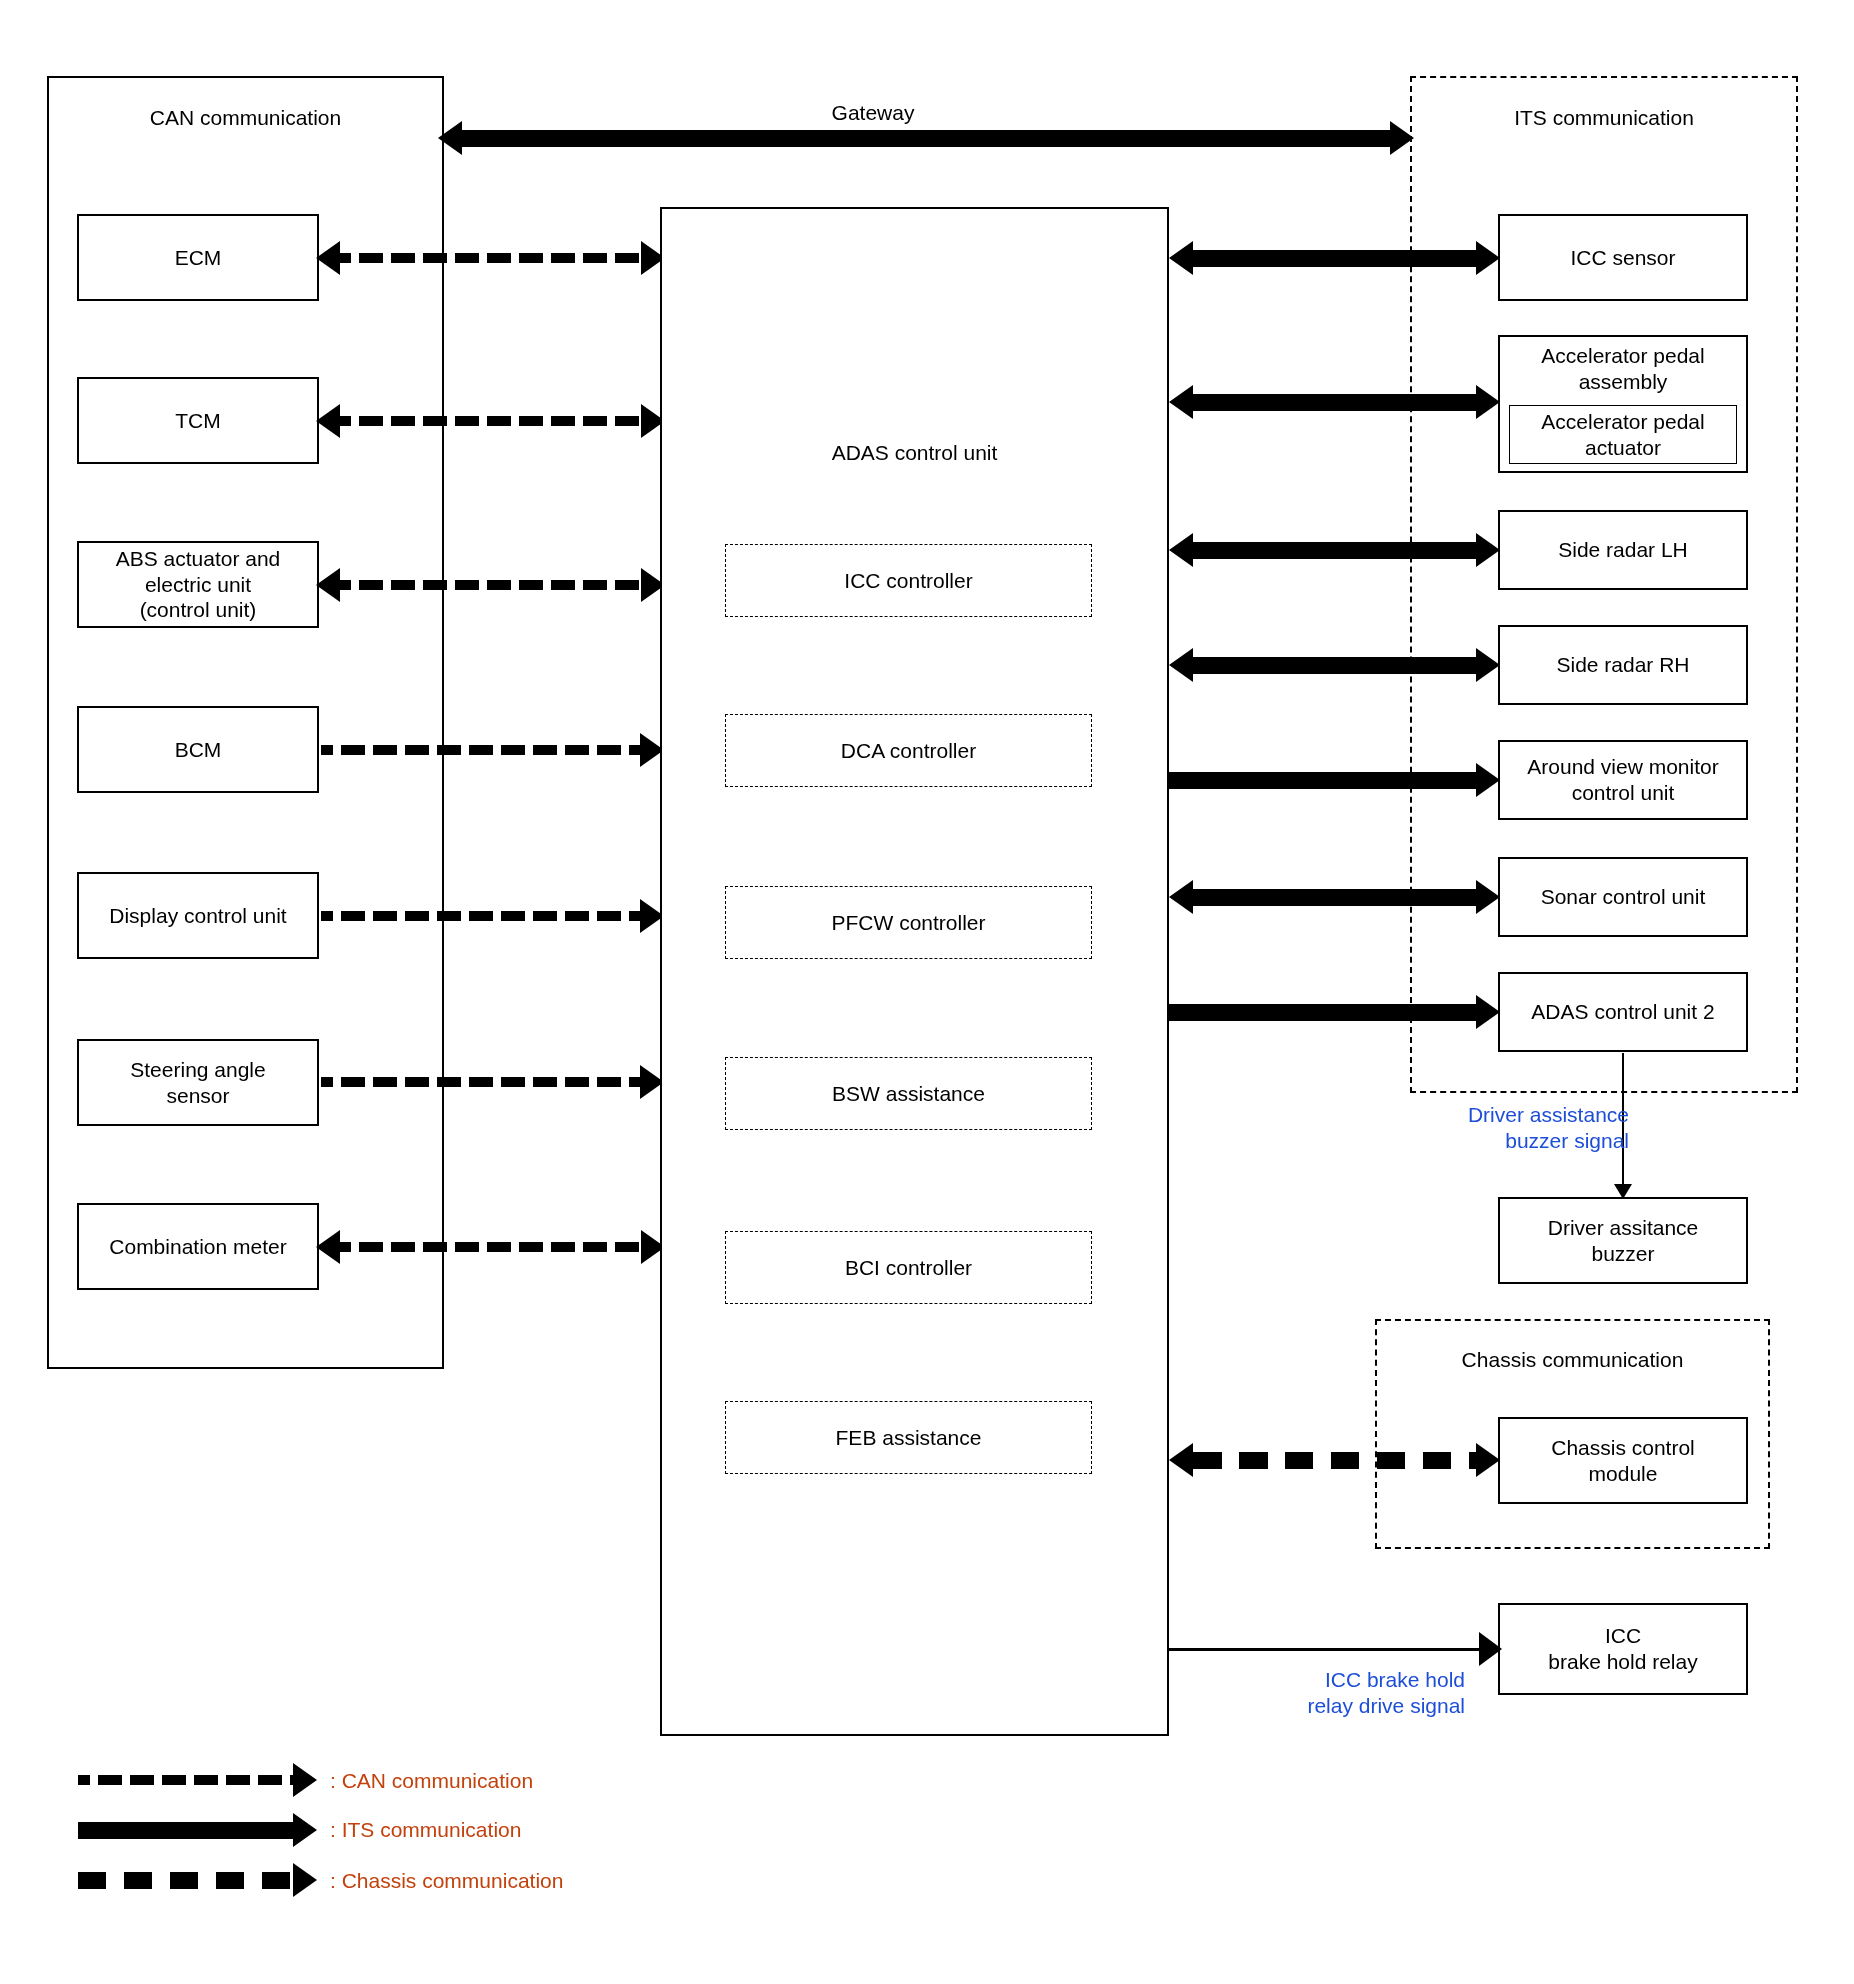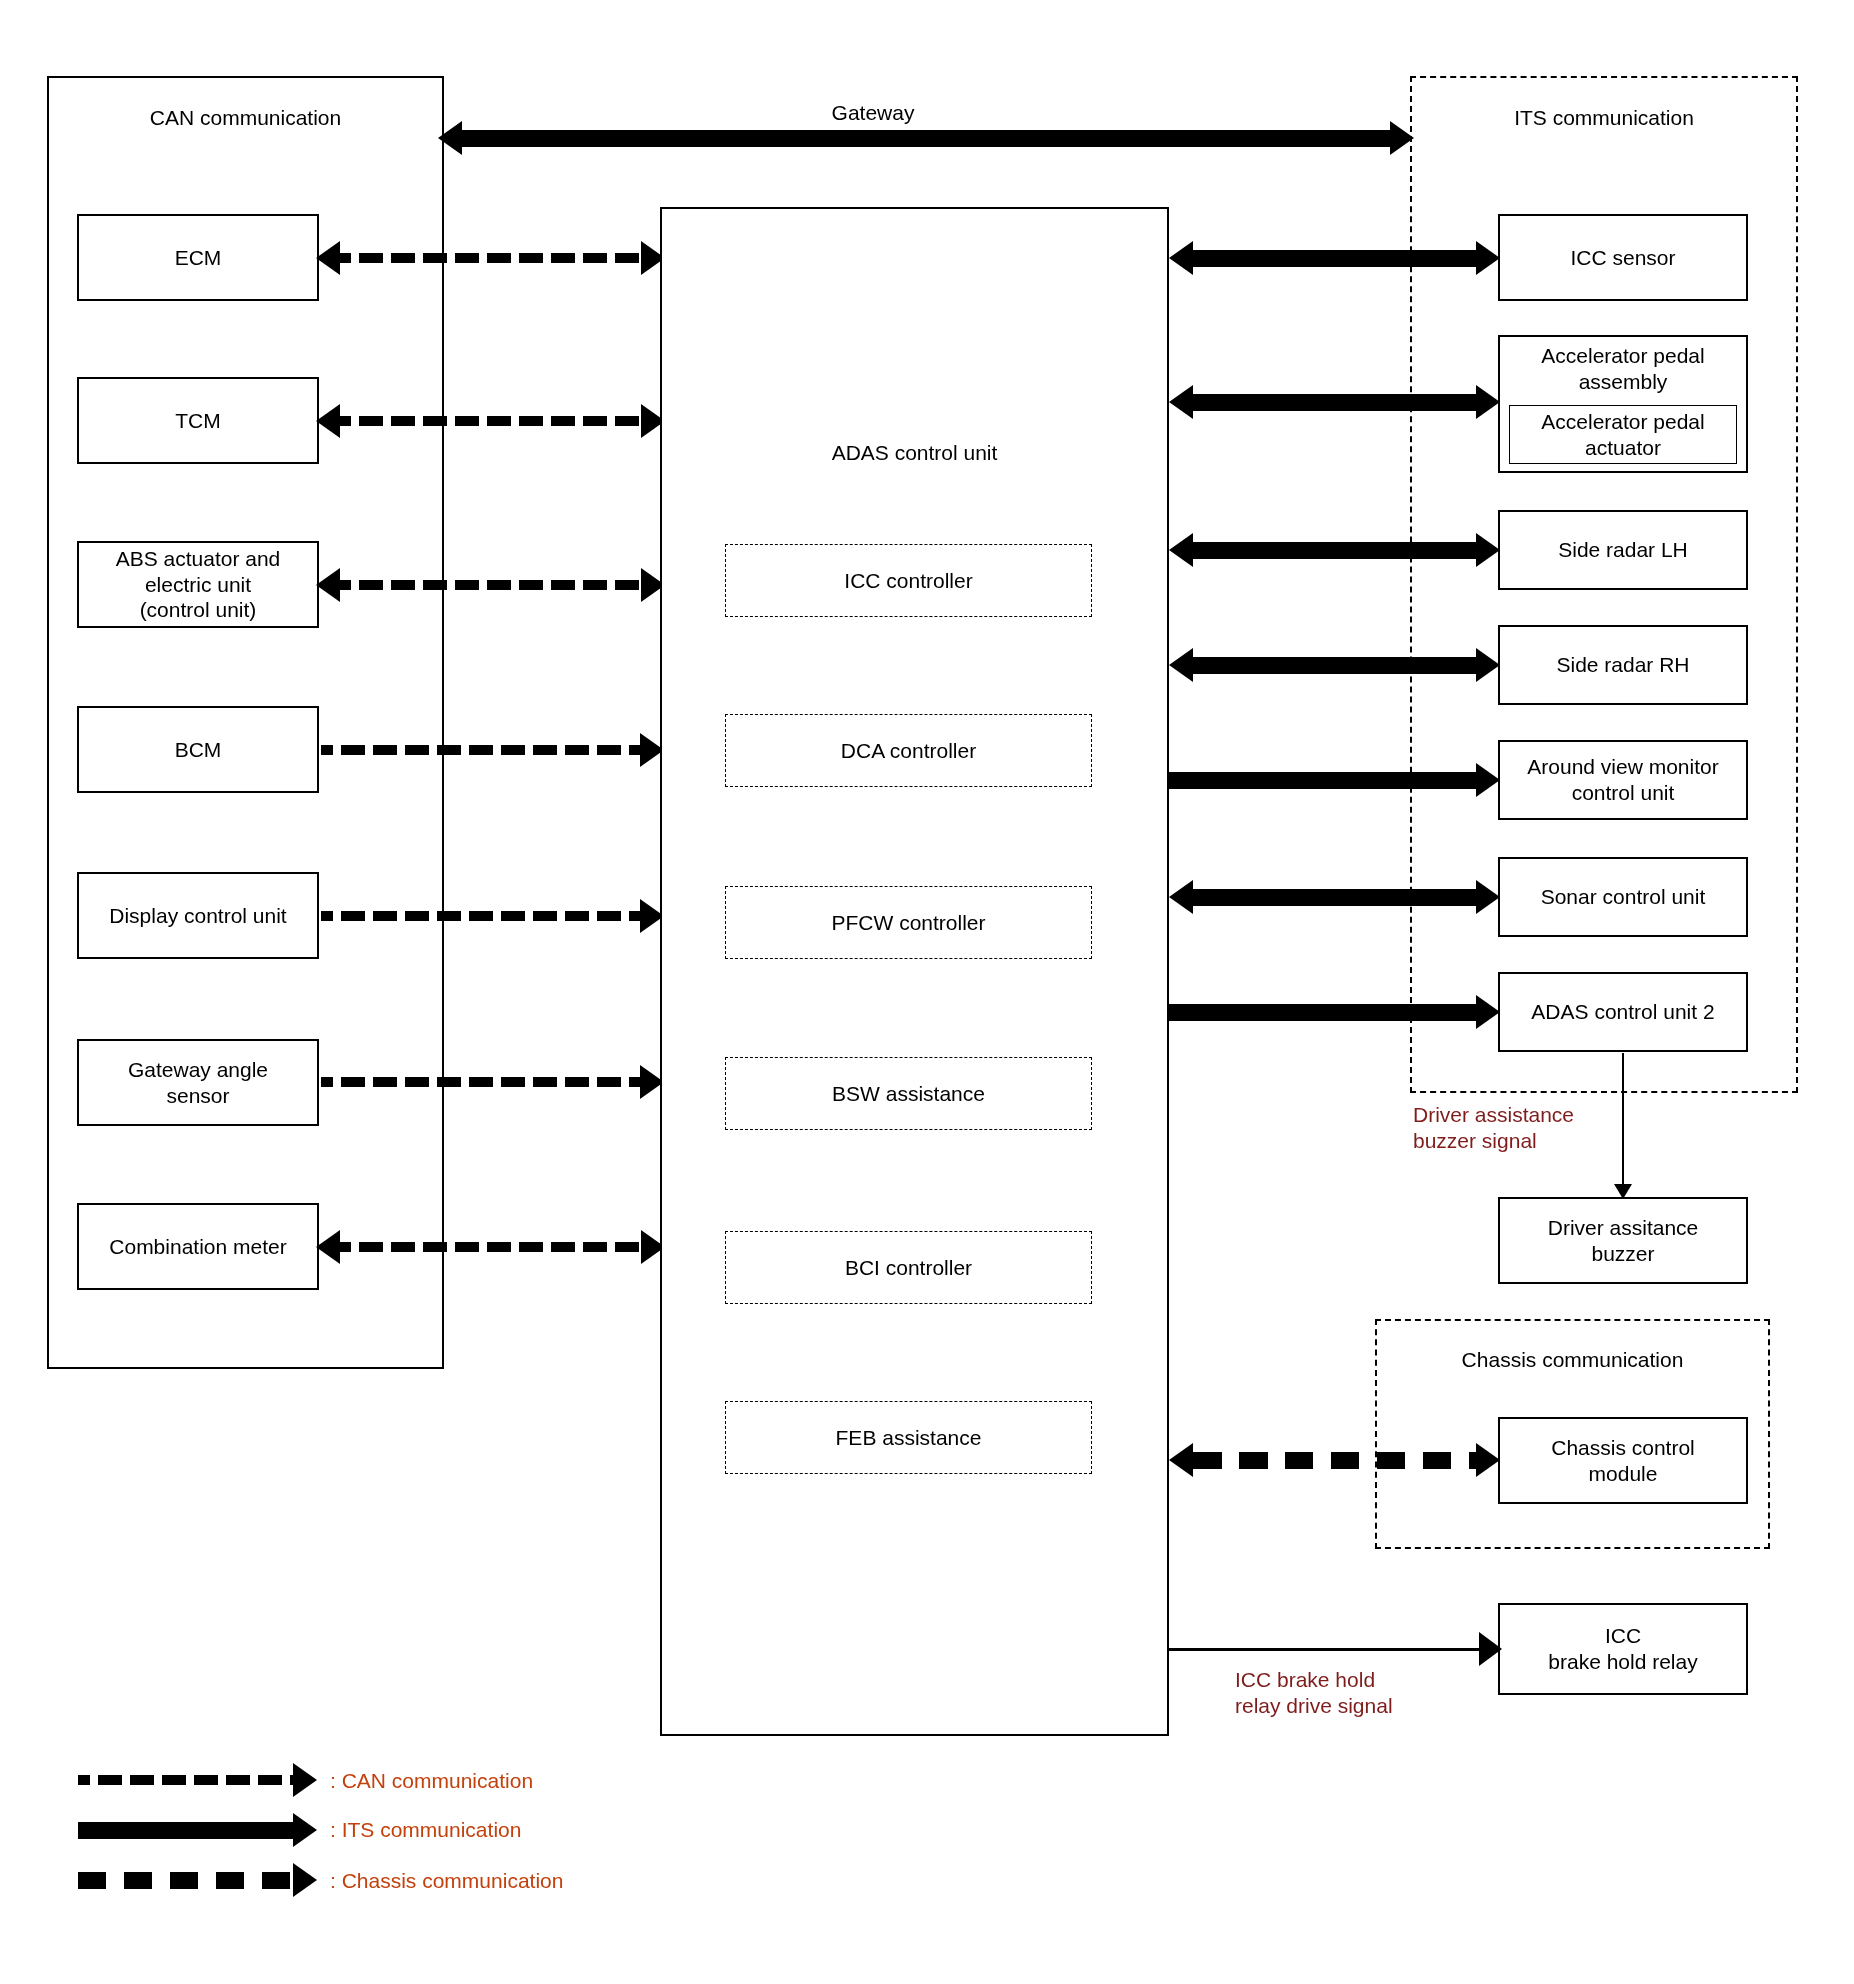--- a/index.html
+++ b/index.html
@@ -7,21 +7,21 @@
   #canvas{position:relative;width:1855px;height:1985px;background:#fff;overflow:hidden;}
 
   .box{position:absolute;border:2.3px solid #000;background:#fff;box-sizing:border-box;
        display:flex;align-items:center;justify-content:center;text-align:center;
        font-size:21px;line-height:1.22;color:#000000;padding:1.8px 3.7px;}
   .dashbox{position:absolute;border:2.3px dashed #000;background:transparent;box-sizing:border-box;}
   .dashbox-inner{position:absolute;border:1.8px dashed #000;background:#fff;box-sizing:border-box;
        display:flex;align-items:center;justify-content:center;text-align:center;
        font-size:21px;line-height:1.22;color:#000;}
   .grouplabel{position:absolute;font-size:21px;color:#000;text-align:center;white-space:nowrap;}
-  .freetext{position:absolute;font-size:21px;line-height:1.25;color:#7f1d1d;text-align:left;}
+  .freetext{position:absolute;font-size:21px;line-height:1.25;color:#1d4ed8;text-align:right;}
 
   
   .arrowwrap{position:absolute;}
   
   .a-shaft-solid{position:absolute;background:#000;}
   .a-head-r{position:absolute;width:0;height:0;border-top:17.4px solid transparent;
             border-bottom:17.4px solid transparent;border-left:24px solid #000;}
   .a-head-l{position:absolute;width:0;height:0;border-top:17.4px solid transparent;
             border-bottom:17.4px solid transparent;border-right:24px solid #000;}
   .a-head-d{position:absolute;width:0;height:0;border-left:9.2px solid transparent;
@@ -73,21 +73,21 @@
 electric unit
 (control unit)</span>
   </div>
   <div class="box" style="left:77px;top:706px;width:242px;height:87px;">
     <span>BCM</span>
   </div>
   <div class="box" style="left:77px;top:872px;width:242px;height:87px;">
     <span>Display control unit</span>
   </div>
   <div class="box" style="left:77px;top:1039px;width:242px;height:87px;white-space:pre-line;">
-    <span style="white-space:pre-line;">Gateway angle
+    <span style="white-space:pre-line;">Steering angle
 sensor</span>
   </div>
   <div class="box" style="left:77px;top:1203px;width:242px;height:87px;">
     <span>Combination meter</span>
   </div>
 
   <div class="arrowwrap" style="left:316px;top:241px;width:349px;height:35px;">
     <div class="a-head-l" style="left:0px;top:0px;"></div>
     <div class="a-shaft-can" style="left:23px;top:12.4px;width:303px;height:10px;"></div>
     <div class="a-head-r" style="right:0px;top:0px;"></div>

